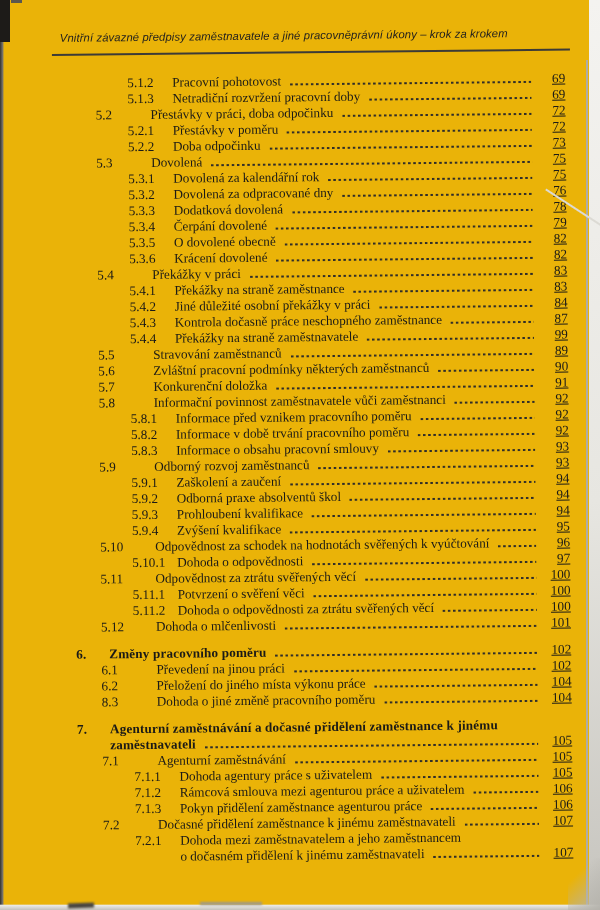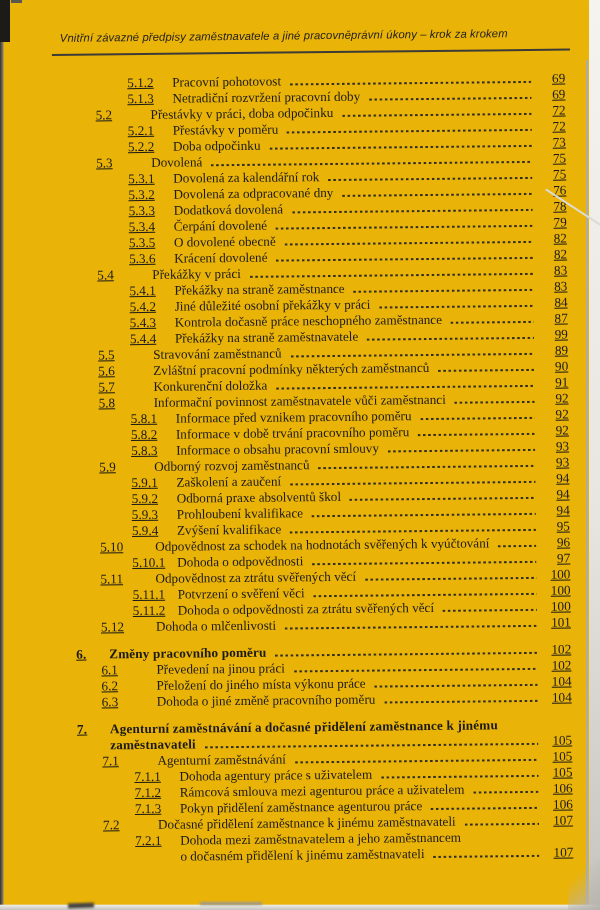--- a/index.html
+++ b/index.html
@@ -32,21 +32,21 @@
   }
   .row{
     display:flex;height:16px;line-height:16px;white-space:nowrap;
   }
   .row.bold{margin-top:11px;}
   .row.bold.cont{margin-top:0;}
   .row.bold .num,.row.bold .title{font-weight:700;letter-spacing:.15px;}
   .lvl1{padding-left:10px;}
   .lvl2{padding-left:35px;}
   .lvl3{padding-left:67px;}
-  .num{flex:none;text-decoration:underline;}
+  .num{flex:none;}
   .lvl1 .num{width:33px;}
   .lvl2 .num{width:55px;}
   .lvl3 .num{width:45px;}
   .title{flex:0 1 auto;padding-right:2px;}
   .dots{
     flex:1 1 auto;align-self:flex-end;height:4px;
     margin:0 7px 3px 6px;
     background-image:radial-gradient(circle at 2px 2px,#2e2c29 1.1px,rgba(0,0,0,0) 1.5px);
     background-size:5.2px 4px;background-repeat:repeat-x;background-position:left bottom;
   }
@@ -301,21 +301,21 @@
           <span class="dots"></span>
           <span class="pg">102</span>
         </div>
         <div class="row lvl2">
           <span class="num">6.2</span>
           <span class="title">Přeložení do jiného místa výkonu práce</span>
           <span class="dots"></span>
           <span class="pg">104</span>
         </div>
         <div class="row lvl2">
-          <span class="num">6.3</span>
+          <span class="num">8.3</span>
           <span class="title">Dohoda o jiné změně pracovního poměru</span>
           <span class="dots"></span>
           <span class="pg">104</span>
         </div>
         <div class="row lvl1 bold">
           <span class="num">7.</span>
           <span class="title">Agenturní zaměstnávání a dočasné přidělení zaměstnance k jinému</span>
         </div>
         <div class="row lvl1 bold cont">
           <span class="num"></span>

